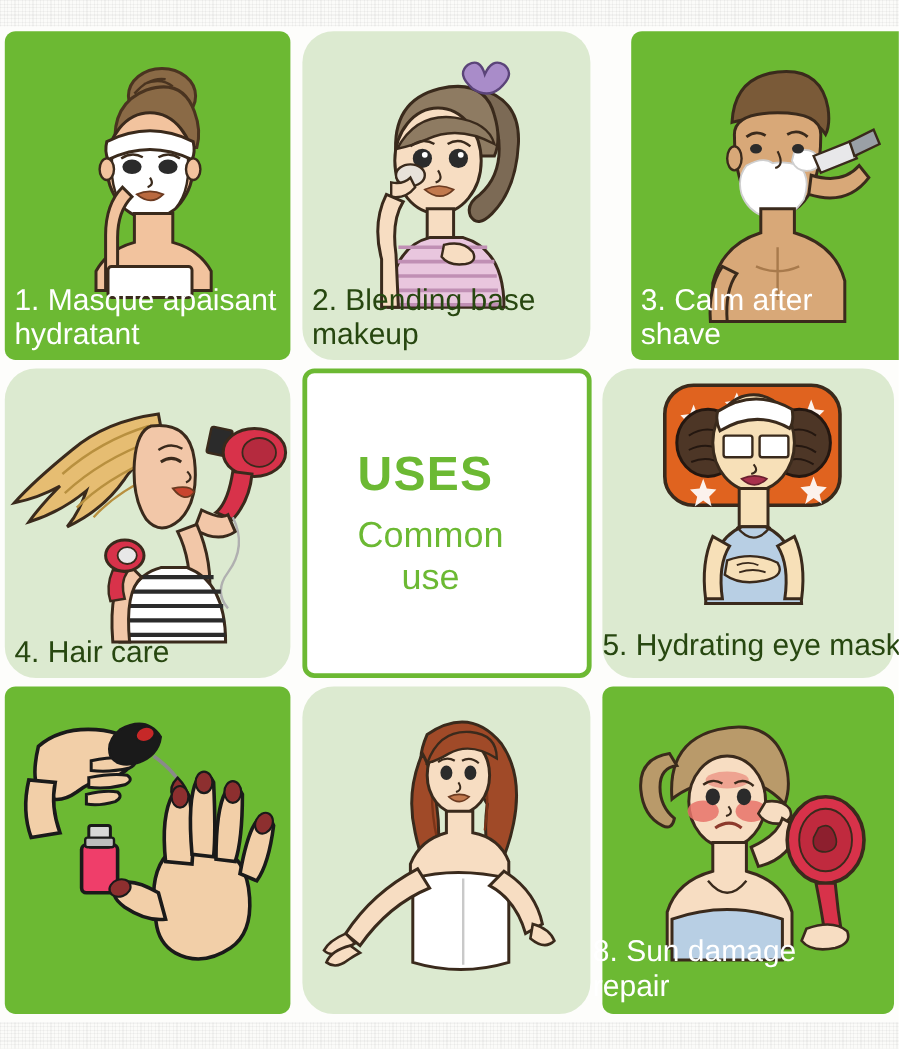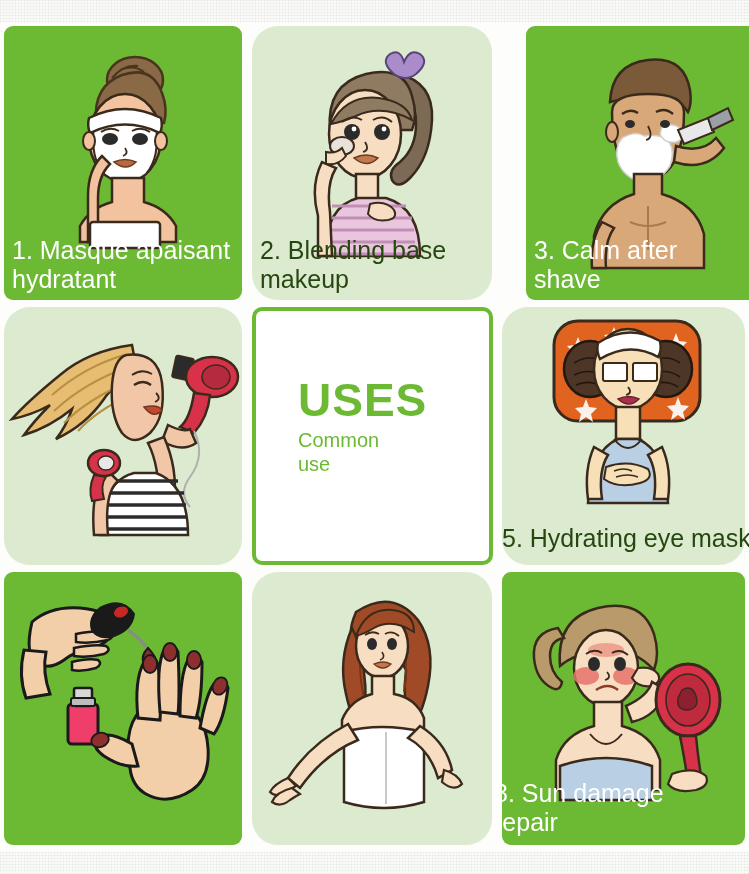--- a/index.html
+++ b/index.html
@@ -65,32 +65,33 @@
     position:absolute;
     background:#ffffff;
     border:4px solid #6cb933;
     border-radius:10px;
     box-sizing:border-box;
     z-index:8;
   }
   .uses-title{
     position:absolute;
     left:42px;top:62px;
-    font-size:46px;
+    font-size:40px;
     font-weight:bold;
     color:#6cb933;
     letter-spacing:1px;
   }
   .uses-sub{
     position:absolute;
     left:42px;top:118px;
-    font-size:20px;
+    font-size:30px;
     color:#6cb933;
     line-height:1.18;
     white-space:pre-line;
+    text-align:center;
   }
 </style>
 </head>
 <body>
 
 <div class="page">
 
   <div class="texture-top"></div>
   <div class="texture-bottom"></div>
 
@@ -250,20 +251,21 @@
               <path d="M96 222 l88 0"></path>
             <path d="M106 174 l68 0"></path>
           </g>
 
           <path d="M104 164 q-18 16 -14 64 l14 0 q-4 -42 10 -54z" fill="#f2c7a8" stroke="#3a2a1c" stroke-width="2.5"></path>
           <ellipse cx="100" cy="156" rx="16" ry="13" fill="#d8324a" stroke="#3a2a1c" stroke-width="2.5"></ellipse>
           <ellipse cx="102" cy="156" rx="8" ry="7" fill="#e8e8e8" stroke="#3a2a1c" stroke-width="1.5"></ellipse>
           <path d="M90 168 q-6 14 -2 26 l12 -2 q-4 -14 2 -22z" fill="#d8324a" stroke="#3a2a1c" stroke-width="2"></path>
         </svg>
       </div>
+      <div class="label on-light">4. Hair care</div>
     </div>
 
     <div class="center-card" style="left:252px;top:281px;width:241px;height:258px;">
       <div class="uses-title">USES</div>
       <div class="uses-sub">Common
 use</div>
     </div>
 
     <div class="card bg-light" style="left:502px;top:281px;width:243px;height:258px;">
       <div class="art">

